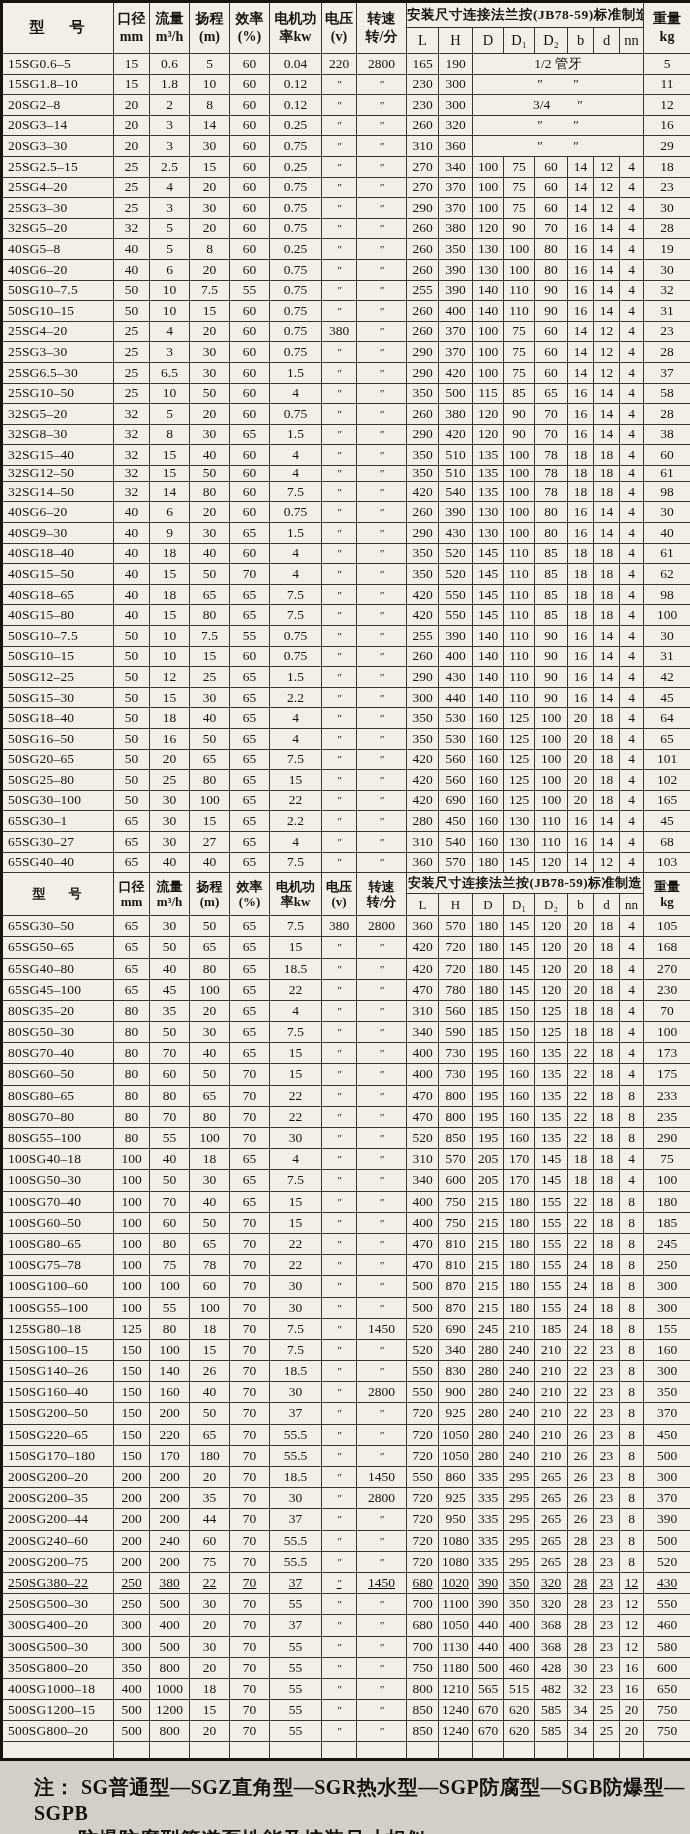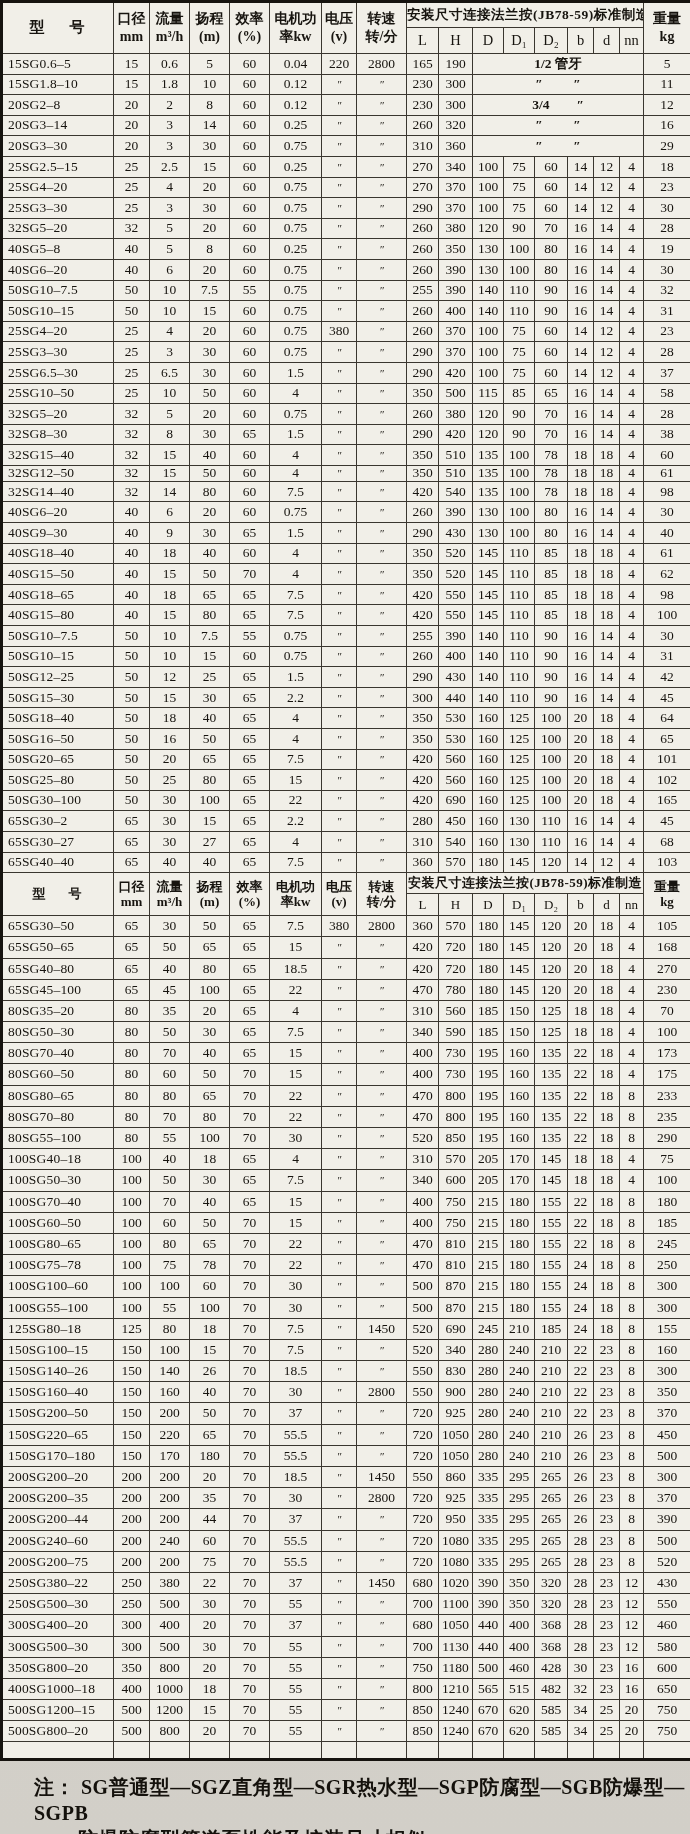--- a/index.html
+++ b/index.html
@@ -17,21 +17,21 @@
     border:1px solid #3a362f;background:#f1efe8;color:#17140f;
     text-align:center;vertical-align:middle;padding:0;overflow:hidden;
     font-size:13.5px;line-height:1.05;font-weight:400;white-space:nowrap;
   }
   th{font-weight:700;font-size:14px;}
   th .l2{margin-top:3px;font-weight:700;}
   th.model-th{white-space:pre;font-size:15px;letter-spacing:2px;}
   th.install-th{font-size:13.5px;letter-spacing:0.5px;}
   th.sub-th{font-size:14.5px;font-weight:400;}
   td.model{text-align:left;padding-left:5px;letter-spacing:0.2px;}
-  td.merged{white-space:pre;font-weight:bold;}
+  td.merged{white-space:pre;}
   .ditto{font-size:11px;font-style:italic;}
   tr.hdr-a{height:26px;} tr.hdr-b{height:26px;}
   tr.mid-a{height:21px;} tr.mid-b{height:22px;}
   tr.mid-a th,tr.mid-b th{font-size:13px;}
   tr.mid-a th .l2{margin-top:2px;}
   tr.empty-row{height:18px;}
   .note{
     margin:13px 0 0 34px;color:#14110c;
     font-size:20px;font-weight:700;letter-spacing:0.5px;line-height:1.3;
   }
@@ -477,21 +477,21 @@
           <td>510</td>
           <td>135</td>
           <td>100</td>
           <td>78</td>
           <td>18</td>
           <td>18</td>
           <td>4</td>
           <td>61</td>
         </tr>
         <tr style="height: 20.6px;">
-          <td class="model">32SG14–40</td>
+          <td class="model">32SG14–50</td>
           <td>32</td>
           <td>14</td>
           <td>80</td>
           <td>60</td>
           <td>7.5</td>
           <td><span class="ditto">″</span></td>
           <td><span class="ditto">″</span></td>
           <td>420</td>
           <td>540</td>
           <td>135</td>
@@ -781,21 +781,21 @@
           <td>690</td>
           <td>160</td>
           <td>125</td>
           <td>100</td>
           <td>20</td>
           <td>18</td>
           <td>4</td>
           <td>165</td>
         </tr>
         <tr style="height: 20.6px;">
-          <td class="model">65SG30–2</td>
+          <td class="model">65SG30–1</td>
           <td>65</td>
           <td>30</td>
           <td>15</td>
           <td>65</td>
           <td>2.2</td>
           <td><span class="ditto">″</span></td>
           <td><span class="ditto">″</span></td>
           <td>280</td>
           <td>450</td>
           <td>160</td>
@@ -1472,21 +1472,21 @@
           <td>720</td>
           <td>1080</td>
           <td>335</td>
           <td>295</td>
           <td>265</td>
           <td>28</td>
           <td>23</td>
           <td>8</td>
           <td>520</td>
         </tr>
-        <tr style="height: 21.2px;">
+        <tr style="height: 21.2px; text-decoration: underline;">
           <td class="model">250SG380–22</td>
           <td>250</td>
           <td>380</td>
           <td>22</td>
           <td>70</td>
           <td>37</td>
           <td><span class="ditto">″</span></td>
           <td>1450</td>
           <td>680</td>
           <td>1020</td>

